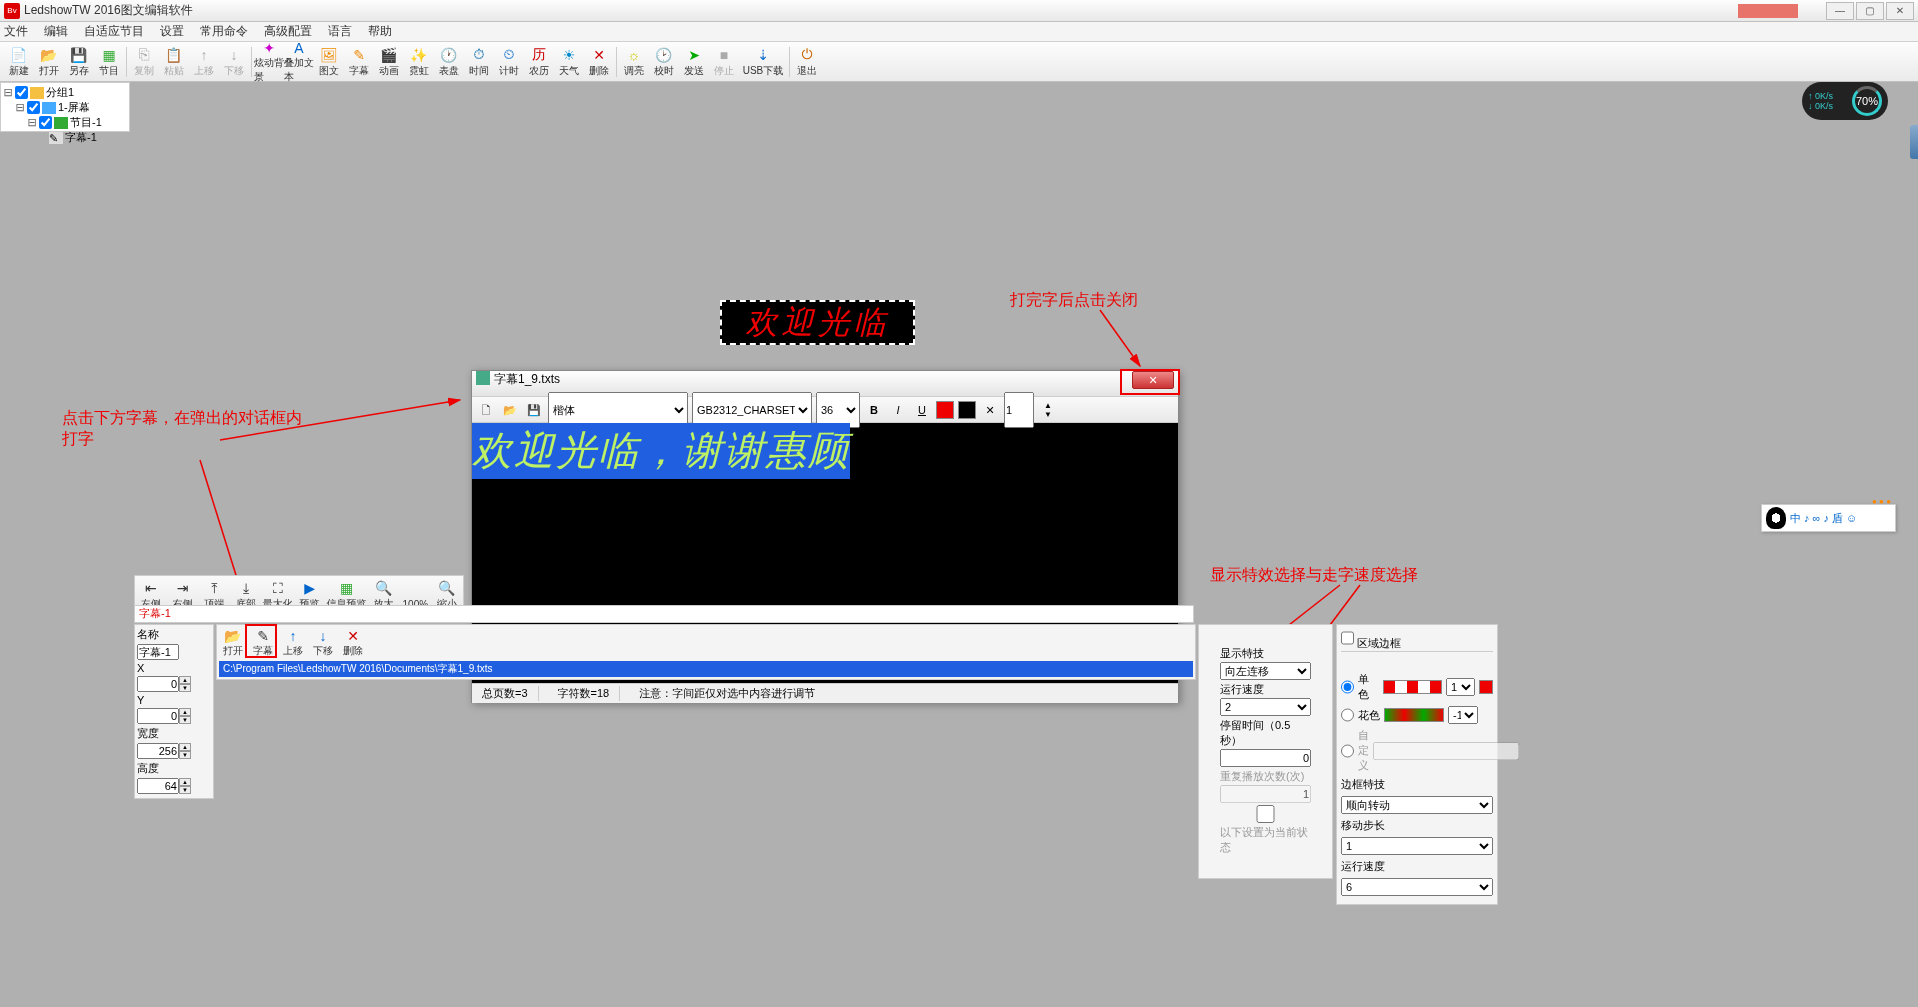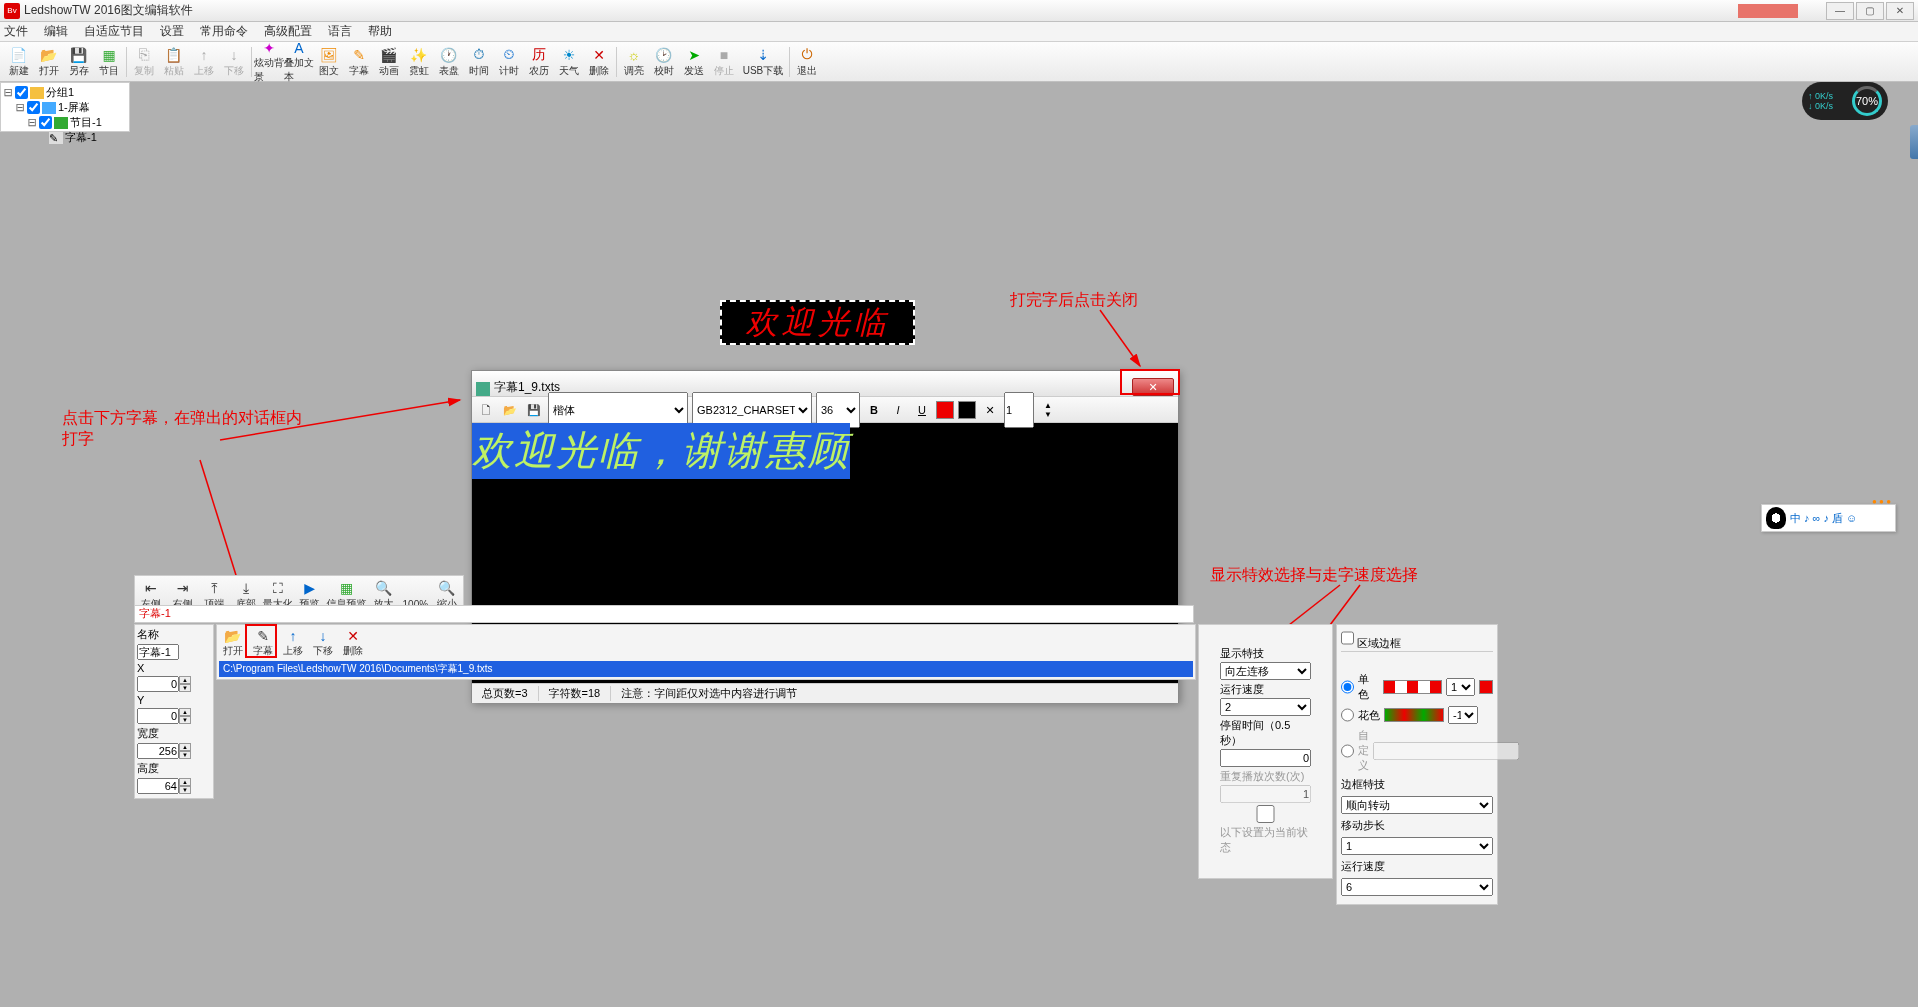--- a/index.html
+++ b/index.html
@@ -34,32 +34,32 @@
 .lefttree .n4 { padding-left: 36px; }
 .lefttree .exp { width: 10px; text-align: center; color: #666; }
 .lefttree .ficon { width: 14px; height: 12px; background: #f5c040; margin-right: 2px; }
 .lefttree .ticon { width: 14px; height: 12px; margin-right: 2px; }
 
 
 .ledpreview { position: absolute; left: 720px; top: 300px; width: 195px; height: 45px; background: #000; border: 2px dashed #fff; font-family: KaiTi, STKaiti, serif; font-size: 32px; color: #e00; text-align: center; line-height: 41px; letter-spacing: 4px; font-style: italic; }
 
 
 .dialog { position: absolute; left: 471px; top: 370px; width: 708px; height: 333px; background: #fff; border: 1px solid #888; box-shadow: 2px 2px 8px rgba(0,0,0,0.3); }
-.dialog .dtitle { height: 26px; background: linear-gradient(#fff, #e4e4e4); display: flex; align-items: flex-end; padding: 0 4px; font-size: 12px; border-bottom: 1px solid #ccc; }
+.dialog .dtitle { height: 26px; background: linear-gradient(#fff, #e4e4e4); display: flex; align-items: flex-start; padding: 0 4px; font-size: 12px; border-bottom: 1px solid #ccc; }
 .dialog .dtitle .dicon { width: 14px; height: 14px; background: #4a8; margin-right: 4px; }
 .dialog .dtitle .dt { flex: 1; }
 .dialog .closebtn { width: 42px; height: 18px; background: linear-gradient(#e88,#c33); border: 1px solid #a22; border-radius: 2px; color: #fff; text-align: center; font-size: 11px; line-height: 16px; }
 .dialog .closehl { position: absolute; right: -2px; top: -2px; width: 60px; height: 26px; border: 2px solid #e00; pointer-events: none; }
 .dialog .dtoolbar { height: 26px; background: linear-gradient(#fafafa,#e8e8e8); display: flex; align-items: center; padding: 0 4px; gap: 4px; border-bottom: 1px solid #ccc; font-size: 11px; }
 .dialog .dtoolbar .ibtn { width: 20px; height: 20px; border: 1px solid transparent; text-align: center; line-height: 18px; }
 .dialog .dtoolbar select, .dialog .dtoolbar input { font-size: 11px; height: 36px; }
 .dialog .dtoolbar .swatch { width: 18px; height: 18px; border: 1px solid #888; }
 .dialog .deditor { height: 260px; background: #000; padding: 0; overflow: hidden; }
 .dialog .deditor .seltext { background: #2060e0; color: #bef264; font-family: KaiTi, STKaiti, serif; font-size: 40px; letter-spacing: 2px; font-style: italic; display: inline-block; line-height: 56px; }
-.dialog .dstatus { height: 20px; background: #f0f0f0; border-top: 1px solid #ccc; display: flex; align-items: center; font-size: 11px; }
+.dialog .dstatus { height: 20px; background: #f0f0f0; border-top: 1px solid #ccc; display: flex; align-items: center; font-size: 11px; gap: 9px; }
 .dialog .dstatus span { padding: 0 10px; border-right: 1px solid #ccc; }
 
 
 .annot { position: absolute; color: #e00; font-size: 16px; font-family: SimSun, serif; }
 .arrow-svg { position: absolute; pointer-events: none; }
 
 
 .bottomtool { position: absolute; left: 134px; top: 575px; width: 330px; height: 40px; background: linear-gradient(#fafafa,#e8e8e8); border: 1px solid #ccc; display: flex; align-items: center; }
 .bottomtool .tbtn { width: 36px; }
 

